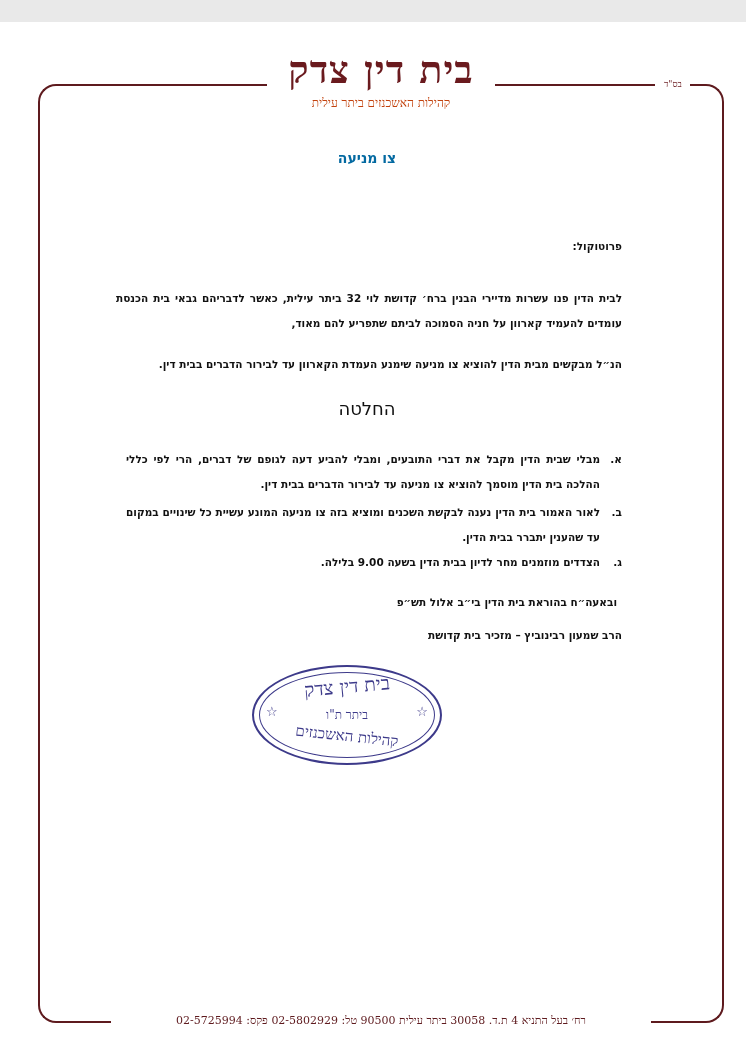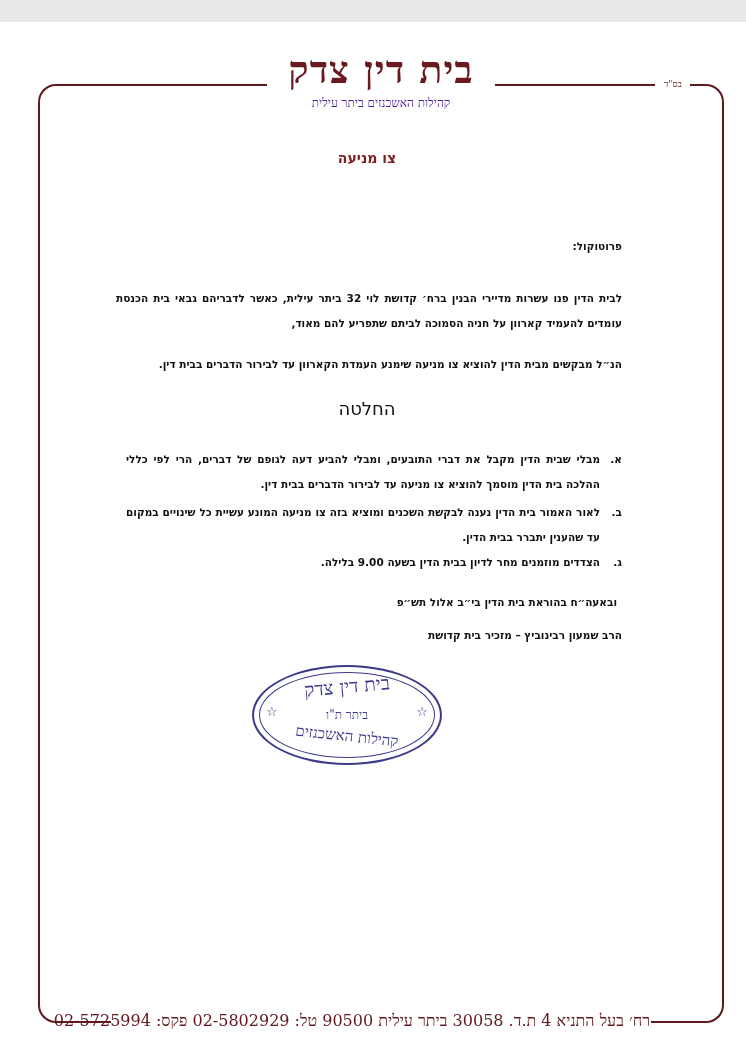--- a/index.html
+++ b/index.html
@@ -53,21 +53,21 @@
     }
     .header-subtitle {
       position: absolute;
       left: 270px; top: 95px;
       width: 222px;
       text-align: center;
       direction: rtl;
       font-family: "DejaVu Serif", serif;
       font-size: 12px;
       line-height: 16px;
-      color: #4c1d95;
+      color: #c2410c;
     }
     .bsd {
       position: absolute;
       left: 656px; top: 77px;
       width: 34px;
       text-align: center;
       direction: rtl;
       font-family: "DejaVu Serif", serif;
       font-size: 9px;
       line-height: 14px;
@@ -87,21 +87,21 @@
       line-height: 25px;
     }
     .heading-small {
       position: absolute;
       left: 112px; top: 150px;
       width: 510px;
       direction: rtl;
       text-align: center;
       font-weight: bold;
       font-size: 14px;
-      color: #7f1d1d;
+      color: #0369a1;
     }
     .heading-large {
       position: absolute;
       left: 112px; top: 398px;
       width: 510px;
       direction: rtl;
       text-align: center;
       font-weight: normal;
       font-size: 18px;
       color: #111;
@@ -198,21 +198,21 @@
     .stamp-star.left { left: 12px; }
     .stamp-star.right { right: 12px; }
 
     .footer {
       position: absolute;
       left: 112px; top: 1013px;
       width: 538px;
       text-align: center;
       direction: rtl;
       font-family: "DejaVu Serif", serif;
-      font-size: 16px;
+      font-size: 11px;
       line-height: 16px;
       color: #5e1a1e;
       white-space: nowrap;
     }
   </style>
 </head>
 <body>
 
 <div class="topstrip"></div>
 

